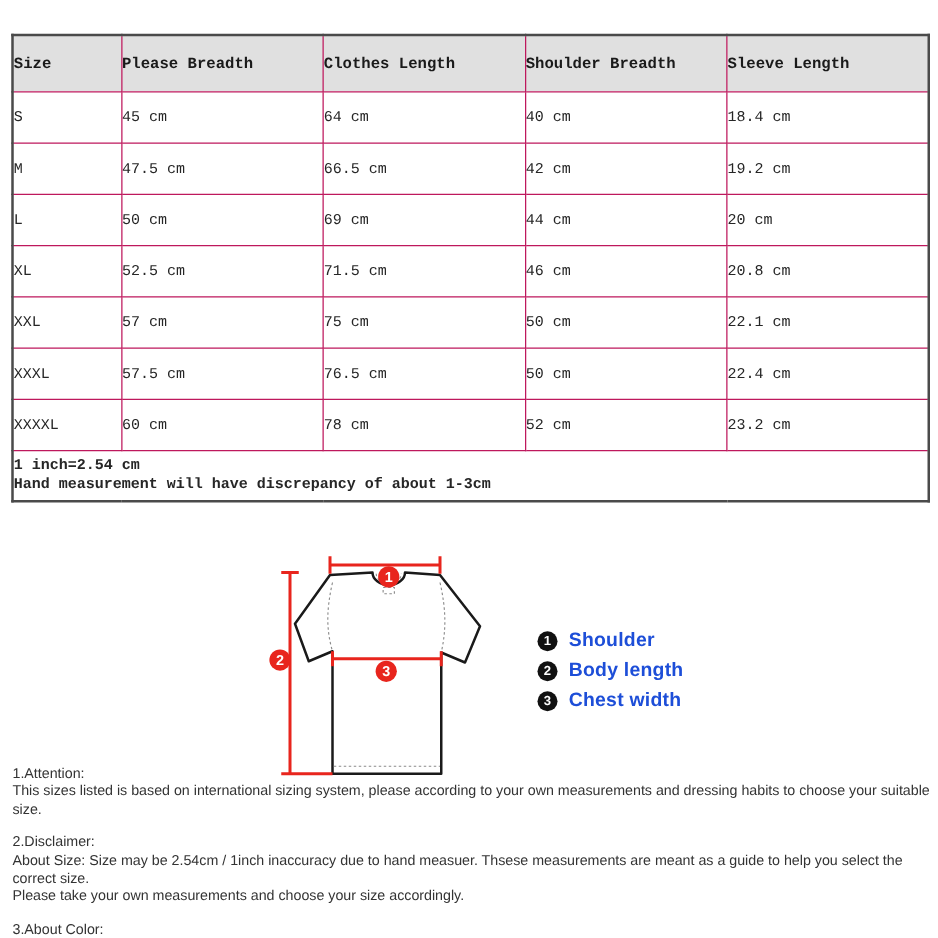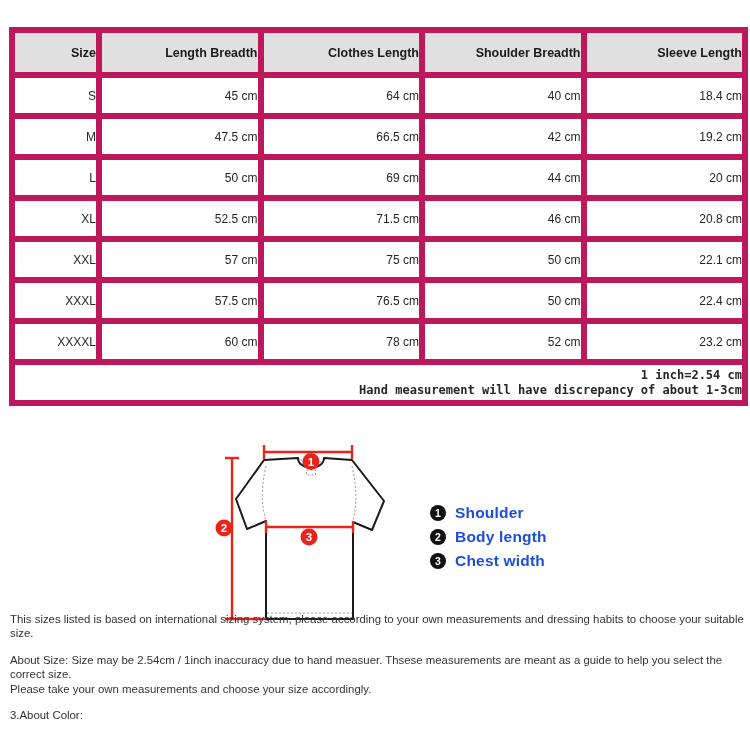--- a/index.html
+++ b/index.html
@@ -3,21 +3,21 @@
 <meta charset="utf-8">
 <style>
   * { margin: 0; padding: 0; box-sizing: border-box; }
   html, body { width: 750px; height: 750px; background: #ffffff; overflow: hidden; }
   body { font-family: "Liberation Sans", sans-serif; position: relative; color: #262626; }
 
   
   .size-table-wrap { position: absolute; left: 9px; top: 27px; width: 733px; }
   table.size-table { width: 100%; border-collapse: collapse; table-layout: fixed; }
   table.size-table th, table.size-table td {
-    border: 6px solid #be185d; text-align: right; vertical-align: middle;
+    border: 1px solid #be185d; text-align: left; vertical-align: middle; font-family: Liberation Mono, monospace;
   }
   table.size-table { border: 2px solid #4a4a4a; }
   table.size-table th {
     background: #e0e0e0; height: 45px; font-size: 12.5px; font-weight: bold; color: #1a1a1a;
   }
   table.size-table td { height: 41px; font-size: 12px; color: #262626; background: #ffffff; }
   col.c-size { width: 87px; }
   col.c-other { width: 161.5px; }
   td.note-cell { height: 59px; font-family: "DejaVu Sans Mono", monospace; font-weight: bold;
     font-size: 11.5px; line-height: 15px; color: #111; margin-top: 20px; }
@@ -47,21 +47,21 @@
     <colgroup>
       <col class="c-size">
         <col class="c-other">
         <col class="c-other">
         <col class="c-other">
         <col class="c-other">
     </colgroup>
     <thead>
       <tr>
         <th>Size</th>
-        <th>Length Breadth</th>
+        <th>Please Breadth</th>
         <th>Clothes Length</th>
         <th>Shoulder Breadth</th>
         <th>Sleeve Length</th>
       </tr>
     </thead>
     <tbody>
       <tr>
         <td>S</td>
         <td>45 cm</td>
         <td>64 cm</td>
@@ -164,23 +164,25 @@
     <span class="legend-label">Body length</span>
   </div>
   <div class="legend-item">
     <span class="legend-num">3</span>
     <span class="legend-label">Chest width</span>
   </div>
 </div>
 
 <div class="notes">
   <div class="section">
+    <p>1.Attention:</p>
     <p>This sizes listed is based on international sizing system, please according to your own measurements and dressing habits to choose your suitable size.</p>
   </div>
   <div class="section">
+    <p>2.Disclaimer:</p>
     <p>About Size: Size may be 2.54cm / 1inch inaccuracy due to hand measuer. Thsese measurements are meant as a guide to help you select the correct size.</p>
     <p>Please take your own measurements and choose your size accordingly.</p>
   </div>
   <div class="section">
     <p>3.About Color:</p>
 
   </div>
 </div>
 
 </body></html>

